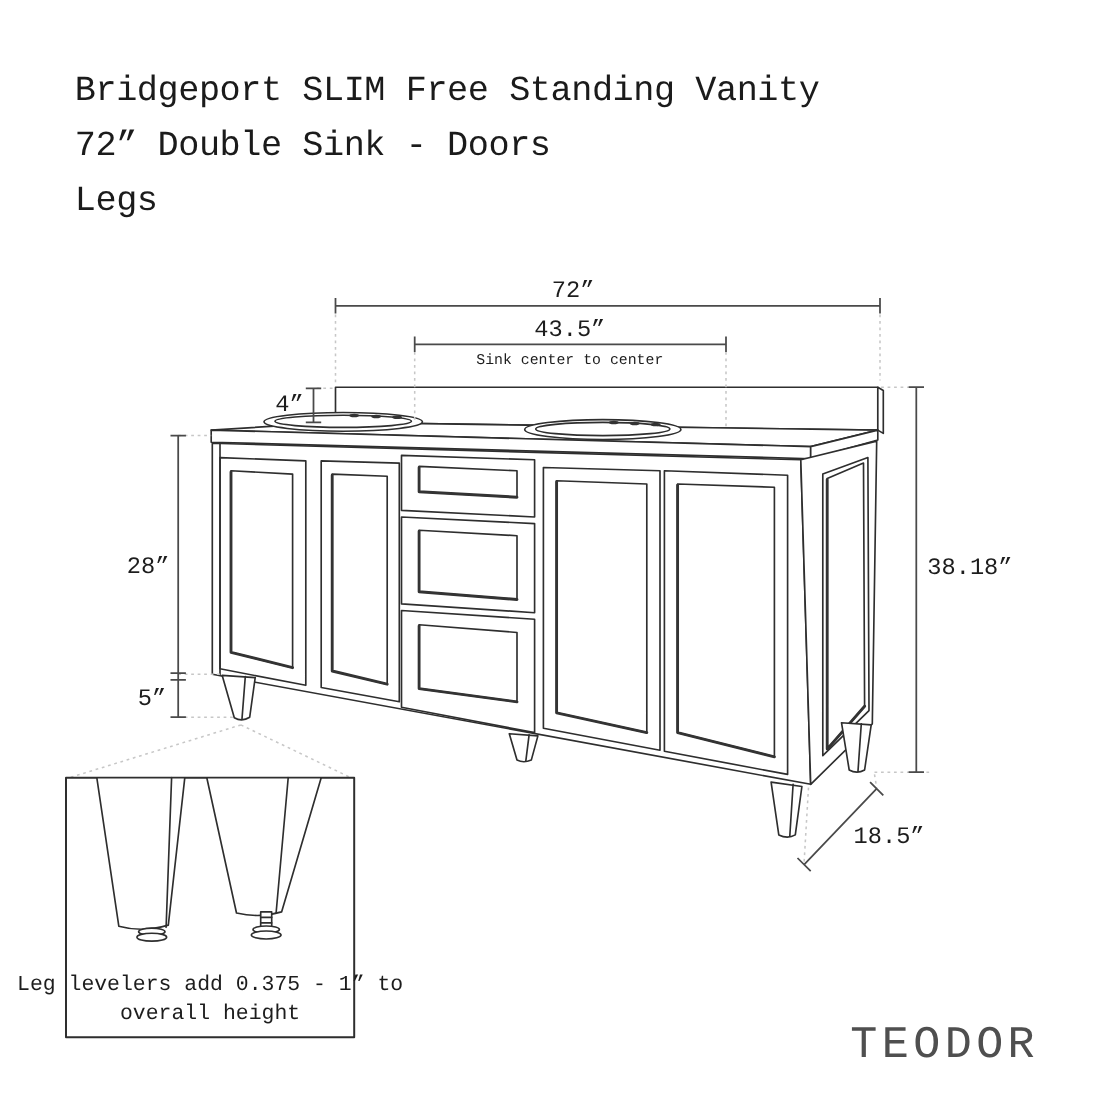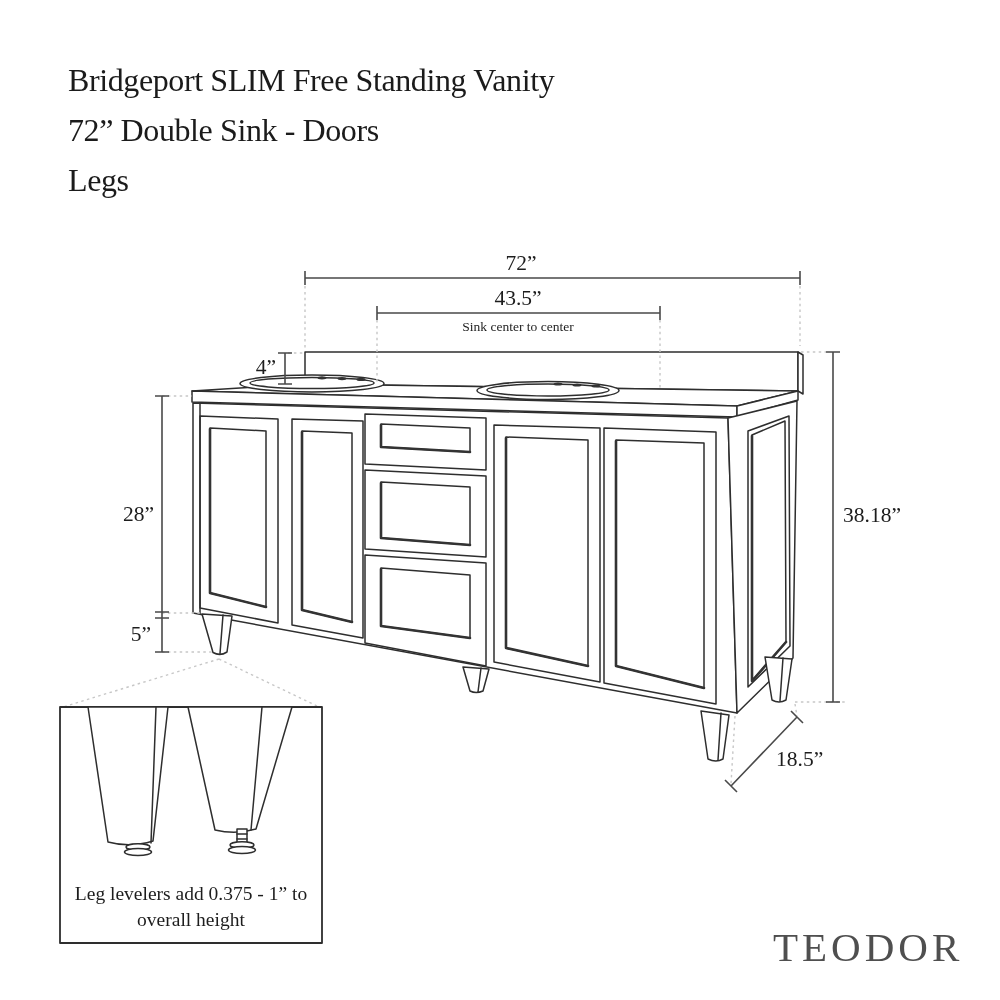--- a/index.html
+++ b/index.html
@@ -1,21 +1,21 @@
 <!DOCTYPE html>
 <html style="--line: #2e2e2e; --dimension: #4a4a4a; --dotted: #c7c7c7; --text: #1d1d1d; --brand: #4f4f4f; --background: #ffffff;"><head>
 <meta charset="utf-8">
 <style>
   :root{
     --line:#2e2e2e; --dimension:#4a4a4a; --dotted:#c7c7c7;
     --text:#1d1d1d; --brand:#4f4f4f; --background:#ffffff;
   }
   html,body{margin:0;padding:0;background:var(--background);}
   .stage{position:relative;width:1000px;height:1000px;background:var(--background);
-         font-family:Liberation Serif, serif;}
+         font-family:Liberation Mono, monospace;}
   svg{position:absolute;left:0;top:0;}
   
   .draw path,.draw ellipse,.draw line,.draw rect{
     fill:none;stroke:var(--line);stroke-width:1.5;
     stroke-linejoin:round;stroke-linecap:round;}
   .draw .face{fill:#ffffff;}
   .draw .shade{stroke-width:2.6;stroke:#333;fill:none;}
   .draw .dark{fill:#333;stroke:none;}
   
   .dot path{fill:none;stroke:var(--dotted);stroke-width:1.4;stroke-dasharray:2.5 3.4;}

